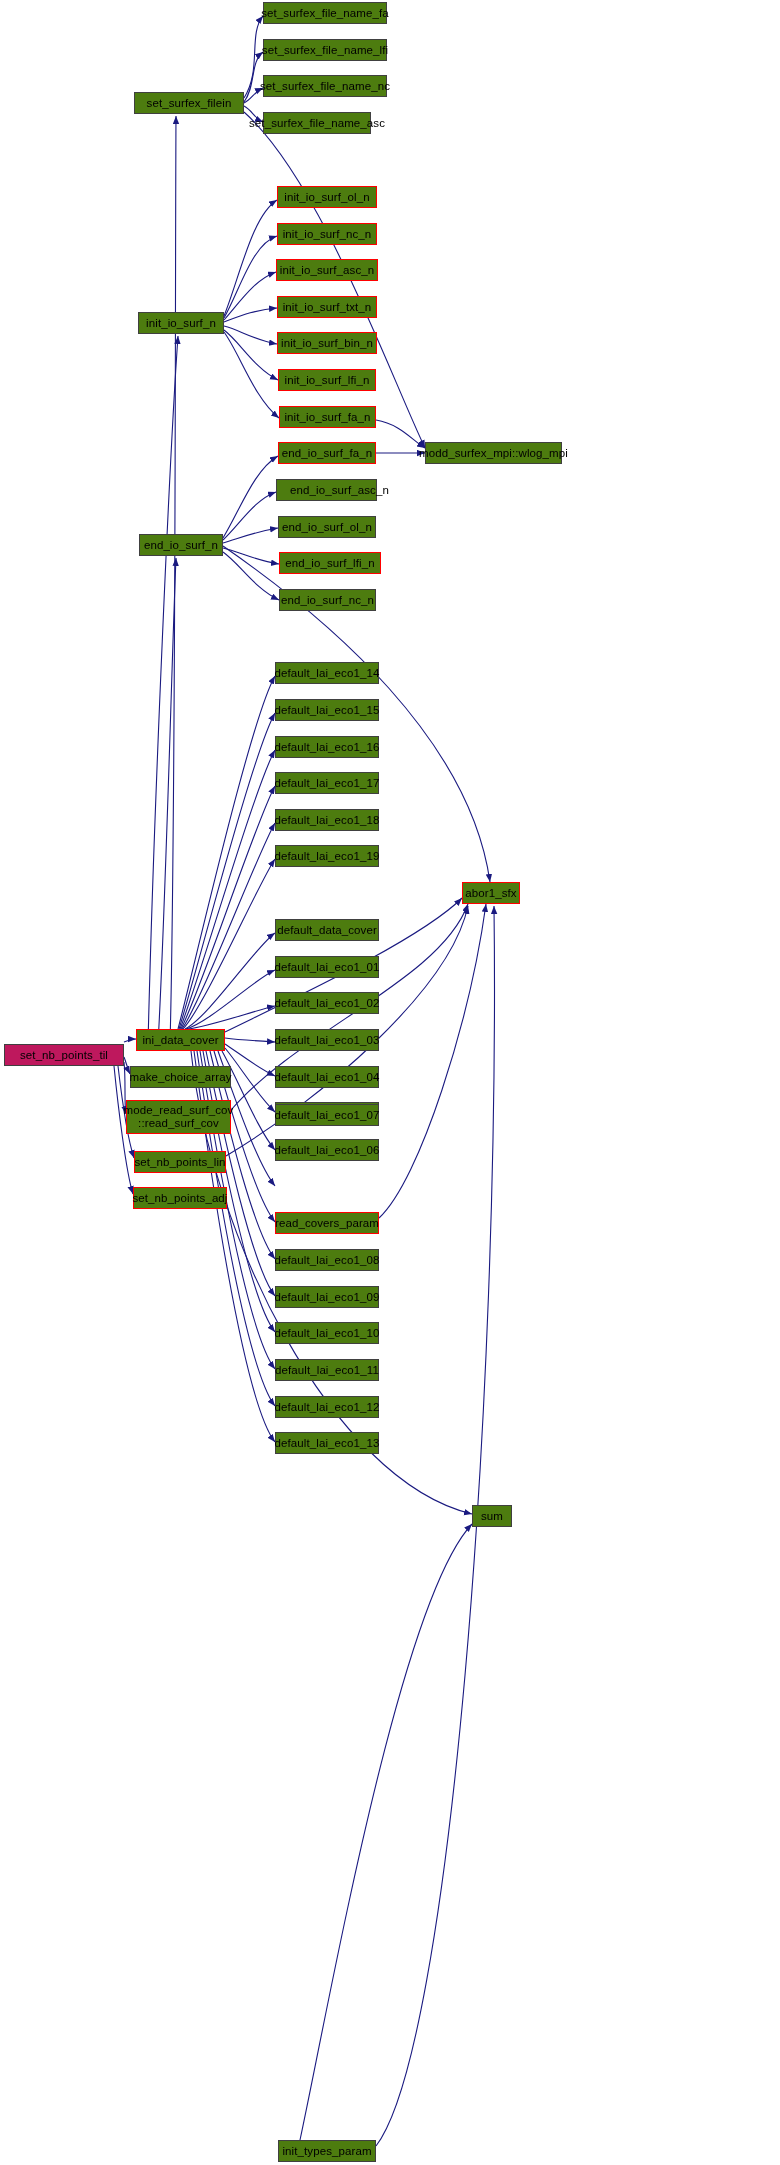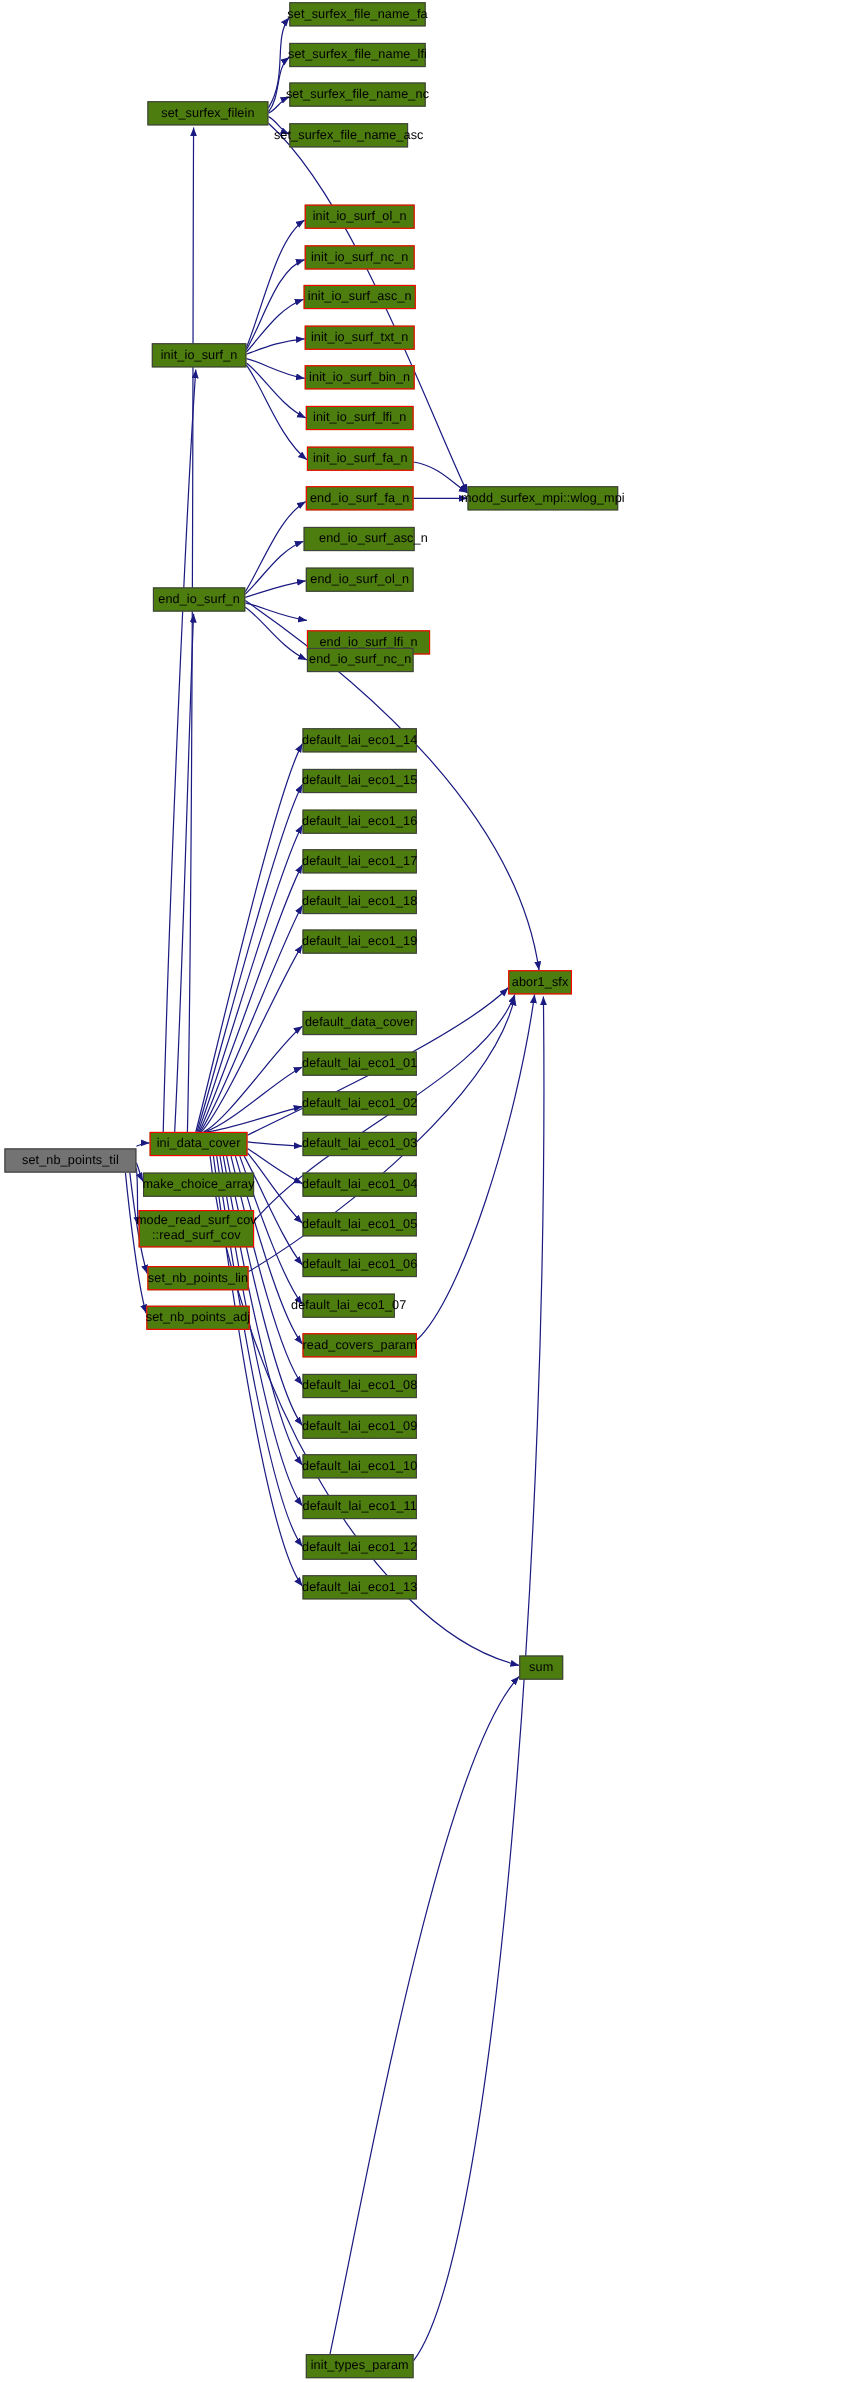--- a/index.html
+++ b/index.html
@@ -35,21 +35,21 @@
     color: #000000;
     font-size: 11.5px;
     line-height: 1.12;
     white-space: pre;
     letter-spacing: 0.1px;
   }
   .node.red {
     border-color: #ff0000;
   }
   .node.root {
-    background: #737373;
+    background: #be185d;
     border-color: #404040;
   }
 </style>
 </head>
 <body>
 
 <div id="canvas">
   <svg id="edges" viewBox="0 0 780 2165">
     <defs>
       <marker id="ah" markerWidth="9" markerHeight="9" refX="8" refY="3.2" orient="auto" markerUnits="userSpaceOnUse">
@@ -126,39 +126,39 @@
       <div class="node red" style="left: 277px; top: 186px; width: 100px; height: 22px;"><span>init_io_surf_ol_n</span></div>
       <div class="node red" style="left: 277px; top: 223px; width: 100px; height: 22px;"><span>init_io_surf_nc_n</span></div>
       <div class="node red" style="left: 276px; top: 259px; width: 102px; height: 22px;"><span>init_io_surf_asc_n</span></div>
       <div class="node red" style="left: 277px; top: 296px; width: 100px; height: 22px;"><span>init_io_surf_txt_n</span></div>
       <div class="node red" style="left: 277px; top: 332px; width: 100px; height: 22px;"><span>init_io_surf_bin_n</span></div>
       <div class="node red" style="left: 278px; top: 369px; width: 98px; height: 22px;"><span>init_io_surf_lfi_n</span></div>
       <div class="node red" style="left: 279px; top: 406px; width: 97px; height: 22px;"><span>init_io_surf_fa_n</span></div>
       <div class="node red" style="left: 278px; top: 442px; width: 98px; height: 22px;"><span>end_io_surf_fa_n</span></div>
       <div class="node" style="left: 276px; top: 479px; width: 101px; height: 22px; padding-left: 26px;"><span>end_io_surf_asc_n</span></div>
       <div class="node" style="left: 278px; top: 516px; width: 98px; height: 22px;"><span>end_io_surf_ol_n</span></div>
-      <div class="node red" style="left: 279px; top: 552px; width: 112px; height: 22px; margin-top: 21px;"><span>end_io_surf_lfi_n</span></div>
+      <div class="node red" style="left: 279px; top: 552px; width: 102px; height: 22px;"><span>end_io_surf_lfi_n</span></div>
       <div class="node" style="left: 279px; top: 589px; width: 97px; height: 22px;"><span>end_io_surf_nc_n</span></div>
       <div class="node" style="left: 139px; top: 534px; width: 84px; height: 22px;"><span>end_io_surf_n</span></div>
       <div class="node" style="left: 425px; top: 442px; width: 137px; height: 22px;"><span>modd_surfex_mpi::wlog_mpi</span></div>
       <div class="node red" style="left: 462px; top: 882px; width: 58px; height: 22px;"><span>abor1_sfx</span></div>
       <div class="node" style="left: 275px; top: 662px; width: 104px; height: 22px;"><span>default_lai_eco1_14</span></div>
       <div class="node" style="left: 275px; top: 699px; width: 104px; height: 22px;"><span>default_lai_eco1_15</span></div>
       <div class="node" style="left: 275px; top: 736px; width: 104px; height: 22px;"><span>default_lai_eco1_16</span></div>
       <div class="node" style="left: 275px; top: 772px; width: 104px; height: 22px;"><span>default_lai_eco1_17</span></div>
       <div class="node" style="left: 275px; top: 809px; width: 104px; height: 22px;"><span>default_lai_eco1_18</span></div>
       <div class="node" style="left: 275px; top: 845px; width: 104px; height: 22px;"><span>default_lai_eco1_19</span></div>
       <div class="node" style="left: 275px; top: 919px; width: 104px; height: 22px;"><span>default_data_cover</span></div>
       <div class="node" style="left: 275px; top: 956px; width: 104px; height: 22px;"><span>default_lai_eco1_01</span></div>
       <div class="node" style="left: 275px; top: 992px; width: 104px; height: 22px;"><span>default_lai_eco1_02</span></div>
       <div class="node" style="left: 275px; top: 1029px; width: 104px; height: 22px;"><span>default_lai_eco1_03</span></div>
       <div class="node" style="left: 275px; top: 1066px; width: 104px; height: 22px;"><span>default_lai_eco1_04</span></div>
       <div class="node" style="left: 275px; top: 1102px; width: 104px; height: 22px;"><span>default_lai_eco1_05</span></div>
       <div class="node" style="left: 275px; top: 1139px; width: 104px; height: 22px;"><span>default_lai_eco1_06</span></div>
-      <div class="node" style="left: 275px; top: 1176px; width: 84px; height: 22px;"><span>default_lai_eco1_07</span></div>
+      <div class="node" style="left: 275px; top: 1104px; width: 104px; height: 22px;"><span>default_lai_eco1_07</span></div>
       <div class="node red" style="left: 275px; top: 1212px; width: 104px; height: 22px;"><span>read_covers_param</span></div>
       <div class="node" style="left: 275px; top: 1249px; width: 104px; height: 22px;"><span>default_lai_eco1_08</span></div>
       <div class="node" style="left: 275px; top: 1286px; width: 104px; height: 22px;"><span>default_lai_eco1_09</span></div>
       <div class="node" style="left: 275px; top: 1322px; width: 104px; height: 22px;"><span>default_lai_eco1_10</span></div>
       <div class="node" style="left: 275px; top: 1359px; width: 104px; height: 22px;"><span>default_lai_eco1_11</span></div>
       <div class="node" style="left: 275px; top: 1396px; width: 104px; height: 22px;"><span>default_lai_eco1_12</span></div>
       <div class="node" style="left: 275px; top: 1432px; width: 104px; height: 22px;"><span>default_lai_eco1_13</span></div>
       <div class="node red" style="left: 136px; top: 1029px; width: 89px; height: 22px;"><span>ini_data_cover</span></div>
       <div class="node" style="left: 130px; top: 1066px; width: 101px; height: 22px;"><span>make_choice_array</span></div>
       <div class="node red" style="left: 126px; top: 1100px; width: 105px; height: 34px;"><span>mode_read_surf_cov

